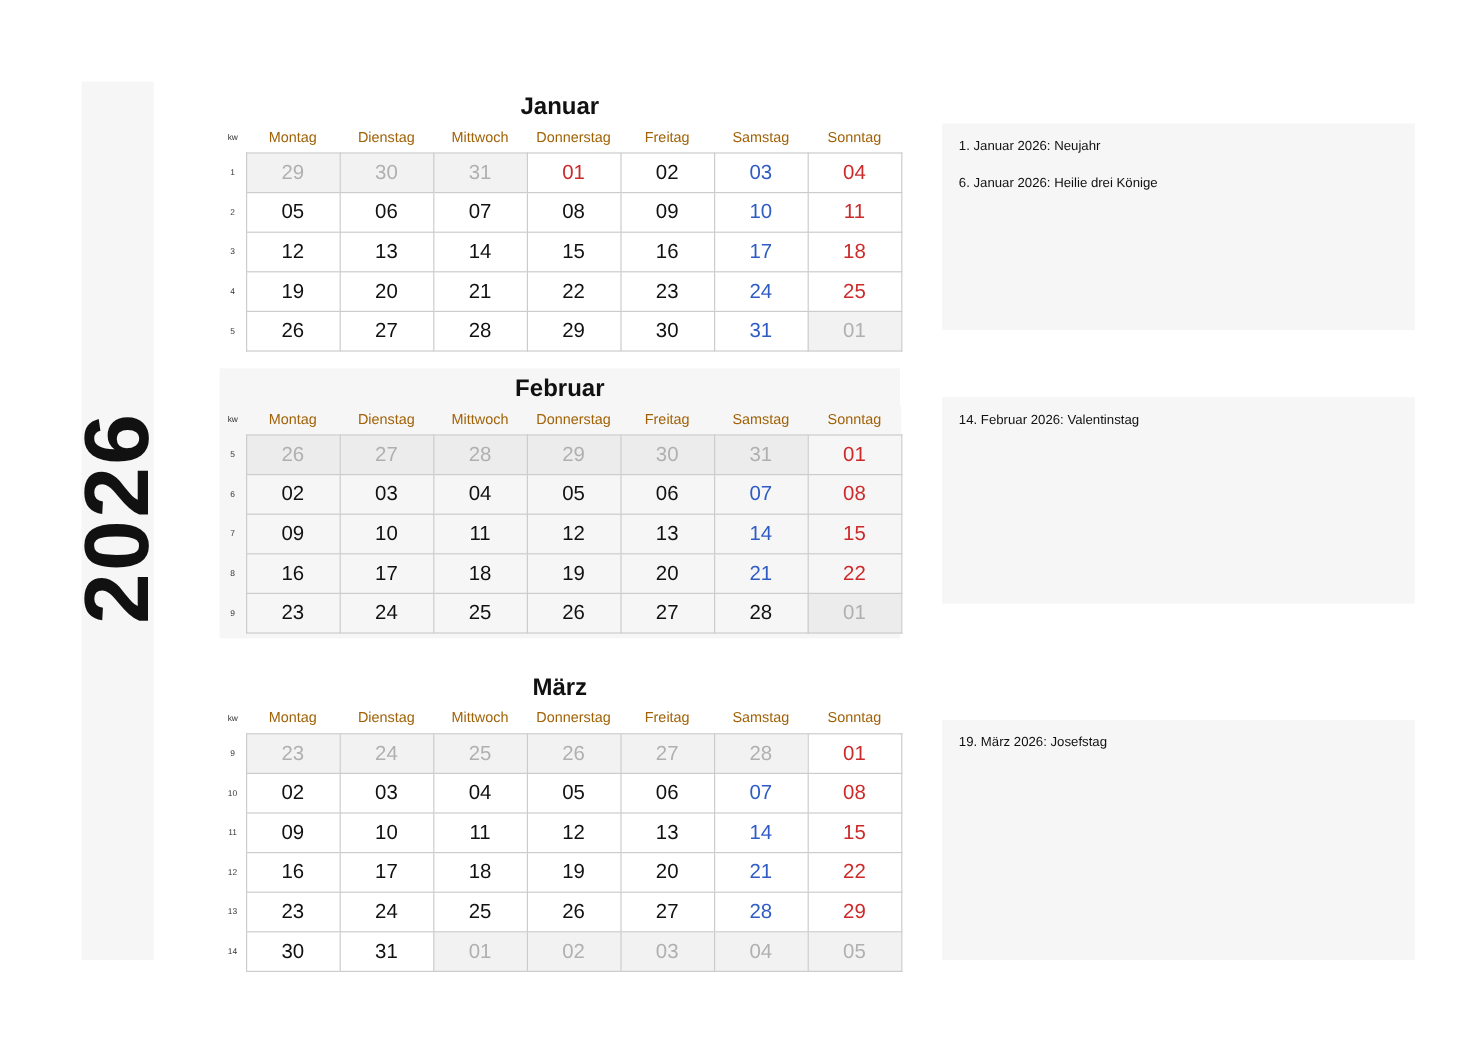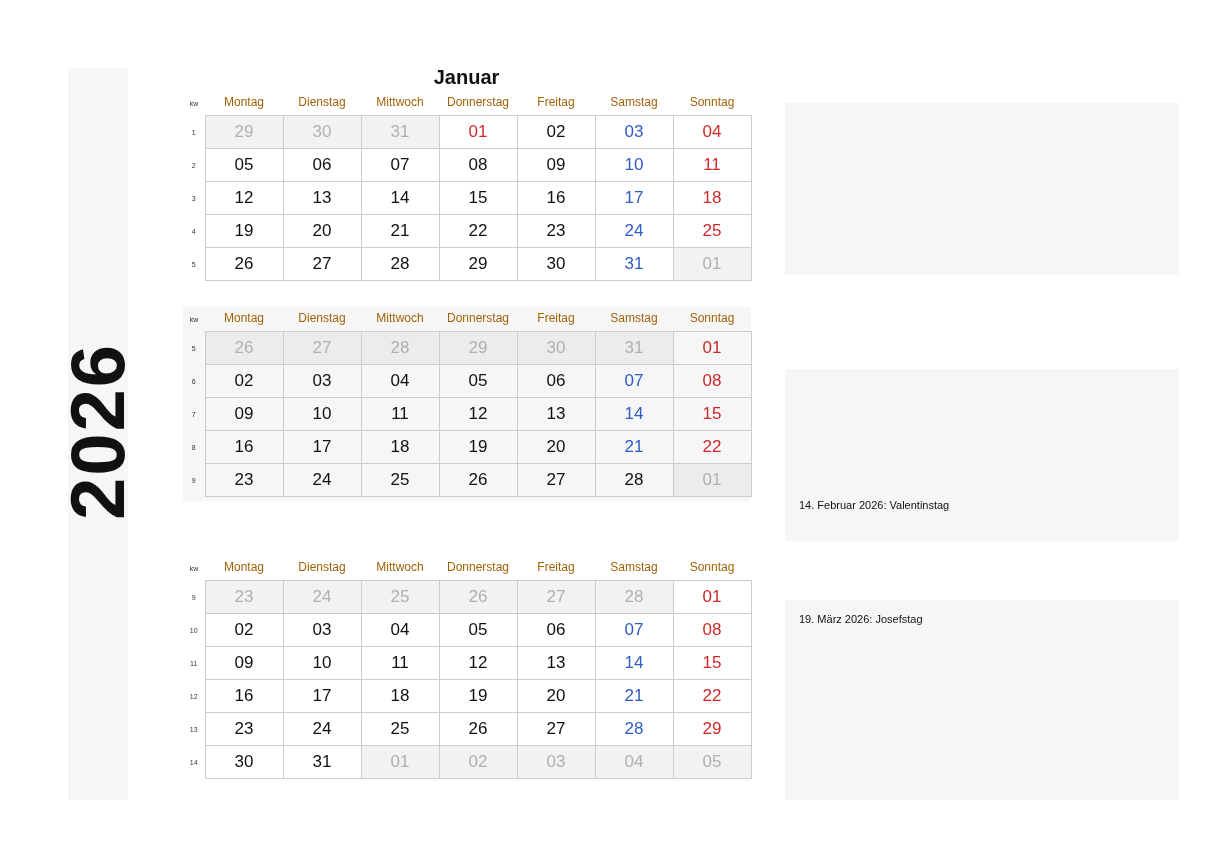--- a/index.html
+++ b/index.html
@@ -39,21 +39,21 @@
     letter-spacing: 2px;
     color: #111;
     white-space: nowrap;
   }
 
   .month-block {
     position: absolute;
     left: 183px;
     width: 567px;
   }
-  .month-block.januar  { top: 60px; }
+  .month-block.januar  { top: 72px; }
   .month-block.februar { top: 307px; background:#f6f6f6; padding-bottom:4px;}
   .month-block.maerz   { top: 556px; }
 
   .month-title {
     text-align: center;
     font-size: 20px;
     font-weight: 700;
     padding: 6px 0 2px 0;
   }
 
@@ -105,21 +105,21 @@
     left: 785px;
     width: 394px;
     background: #f6f6f6;
     font-size: 11px;
     line-height: 1.4;
     color: #111;
     padding: 12px 14px;
     box-sizing: border-box;
   }
   .holiday-panel.januar  { top: 103px; height: 172px; }
-  .holiday-panel.februar { top: 369px; height: 172px; display:flex; align-items:flex-end;}
+  .holiday-panel.februar { top: 331px; height: 172px; display:flex; align-items:flex-start;}
   .holiday-panel.maerz   { top: 600px; height: 200px; display:flex; align-items:flex-start;}
   .holiday-panel .entry { margin-bottom: 16px; }
 </style>
 </head>
 <body>
 
 <div class="page">
 
   <div class="year-strip">
     <div class="year-label">
@@ -192,23 +192,26 @@
               <td class="day normal">29</td>
               <td class="day normal">30</td>
               <td class="day sat">31</td>
               <td class="day other">01</td>
             </tr>
           </tbody>
         </table>
       </div>
       <div class="holiday-panel januar">
         <div>
+          <div class="entry">1. Januar 2026: Neujahr</div>
+          <div class="entry">6. Januar 2026: Heilie drei Könige</div>
         </div>
       </div>
       <div class="month-block februar">
+        <div class="month-title">Februar</div>
         <table class="cal">
           <thead>
             <tr>
               <th class="kw">kw</th>
               <th class="dow">Montag</th>
               <th class="dow">Dienstag</th>
               <th class="dow">Mittwoch</th>
               <th class="dow">Donnerstag</th>
               <th class="dow">Freitag</th>
               <th class="dow">Samstag</th>
@@ -268,20 +271,21 @@
             </tr>
           </tbody>
         </table>
       </div>
       <div class="holiday-panel februar">
         <div>
           <div class="entry">14. Februar 2026: Valentinstag</div>
         </div>
       </div>
       <div class="month-block maerz">
+        <div class="month-title">März</div>
         <table class="cal">
           <thead>
             <tr>
               <th class="kw">kw</th>
               <th class="dow">Montag</th>
               <th class="dow">Dienstag</th>
               <th class="dow">Mittwoch</th>
               <th class="dow">Donnerstag</th>
               <th class="dow">Freitag</th>
               <th class="dow">Samstag</th>

